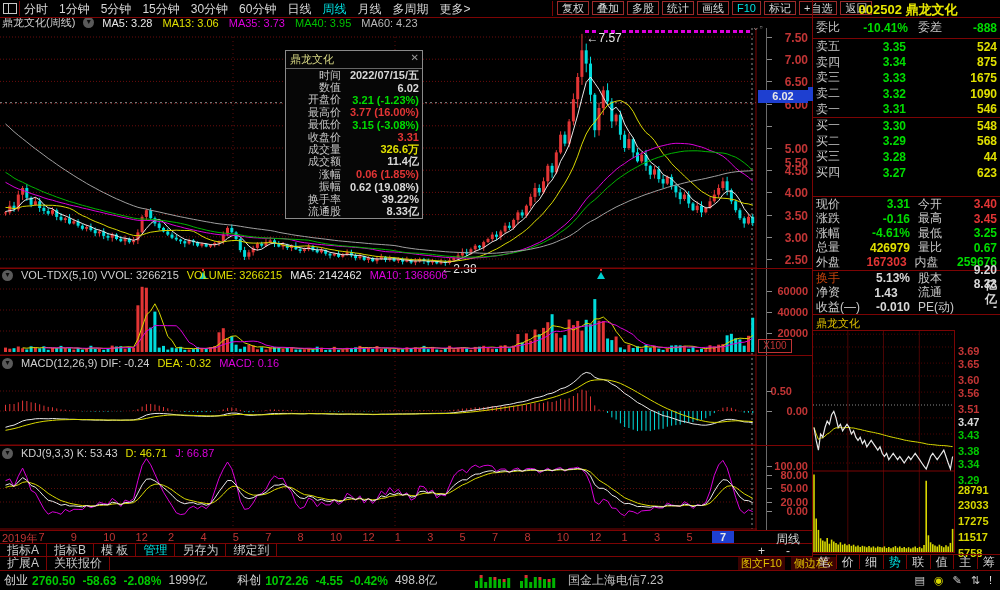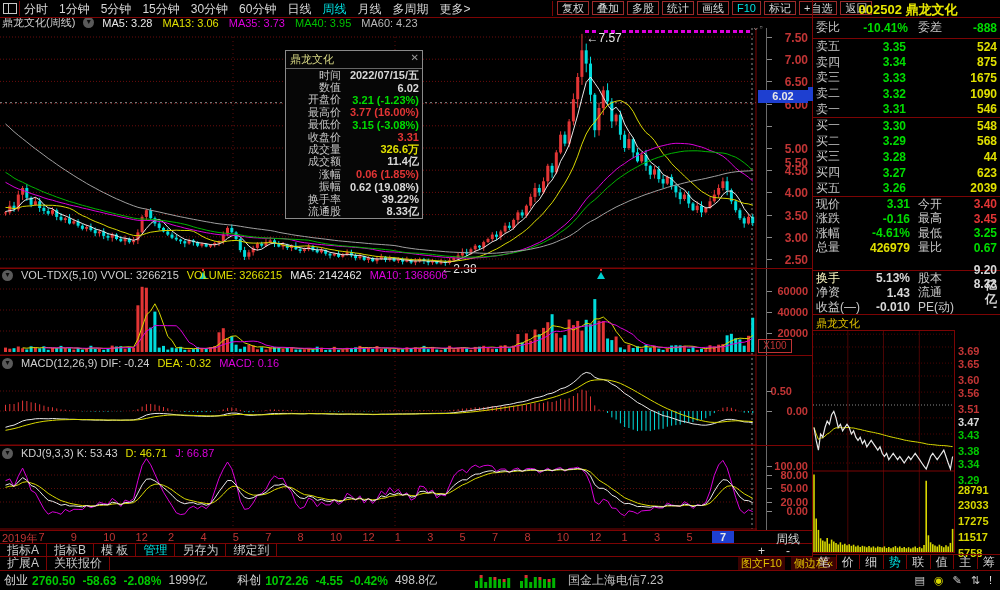--- a/index.html
+++ b/index.html
@@ -1109,25 +1109,20 @@
         <div class="rrow" style="height: 15.6px;">
           <span style="width: 38px; color: rgb(200, 200, 200);">买三</span>
           <span style="width: 52px; text-align: right; color: rgb(0, 220, 0); font-weight: bold;">3.28</span>
           <span style="flex: 1 1 0%; text-align: right; color: rgb(224, 224, 0); font-weight: bold;">44</span>
         </div>
         <div class="rrow" style="height: 15.6px;">
           <span style="width: 38px; color: rgb(200, 200, 200);">买四</span>
           <span style="width: 52px; text-align: right; color: rgb(0, 220, 0); font-weight: bold;">3.27</span>
           <span style="flex: 1 1 0%; text-align: right; color: rgb(224, 224, 0); font-weight: bold;">623</span>
         </div>
-        <div class="rrow" style="height: 15.6px;">
-          <span style="width: 38px; color: rgb(200, 200, 200);">买五</span>
-          <span style="width: 52px; text-align: right; color: rgb(0, 220, 0); font-weight: bold;">3.26</span>
-          <span style="flex: 1 1 0%; text-align: right; color: rgb(224, 224, 0); font-weight: bold;">2039</span>
-        </div>
       </div>
     <div class="hline" style="left:0;top:179px;width:187px;"></div>
     <div id="stats1" class="abs" style="left:0;top:180px;width:187px;">
         <div class="rrow" style="height: 14.5px;">
           <span style="width: 46px; color: rgb(200, 200, 200); white-space: nowrap;">现价</span>
           <span style="width: 48px; text-align: right; font-weight: bold; color: rgb(0, 220, 0);">3.31</span>
           <span style="width: 44px; margin-left: 8px; color: rgb(200, 200, 200); white-space: nowrap;">今开</span>
           <span style="flex: 1 1 0%; text-align: right; font-weight: bold; color: rgb(226, 53, 53);">3.40</span>
         </div>
         <div class="rrow" style="height: 14.5px;">
@@ -1141,32 +1136,38 @@
           <span style="width: 48px; text-align: right; font-weight: bold; color: rgb(0, 220, 0);">-4.61%</span>
           <span style="width: 44px; margin-left: 8px; color: rgb(200, 200, 200); white-space: nowrap;">最低</span>
           <span style="flex: 1 1 0%; text-align: right; font-weight: bold; color: rgb(0, 220, 0);">3.25</span>
         </div>
         <div class="rrow" style="height: 14.5px;">
           <span style="width: 46px; color: rgb(200, 200, 200); white-space: nowrap;">总量</span>
           <span style="width: 48px; text-align: right; font-weight: bold; color: rgb(224, 224, 0);">426979</span>
           <span style="width: 44px; margin-left: 8px; color: rgb(200, 200, 200); white-space: nowrap;">量比</span>
           <span style="flex: 1 1 0%; text-align: right; font-weight: bold; color: rgb(0, 220, 0);">0.67</span>
         </div>
+        <div class="rrow" style="height: 14.5px;">
+          <span style="width: 46px; color: rgb(200, 200, 200); white-space: nowrap;">外盘</span>
+          <span style="width: 48px; text-align: right; font-weight: bold; color: rgb(226, 53, 53);">167303</span>
+          <span style="width: 44px; margin-left: 8px; color: rgb(200, 200, 200); white-space: nowrap;">内盘</span>
+          <span style="flex: 1 1 0%; text-align: right; font-weight: bold; color: rgb(0, 220, 0);">259676</span>
+        </div>
       </div>
     <div class="hline" style="left:0;top:253px;width:187px;"></div>
     <div id="stats2" class="abs" style="left:0;top:254px;width:187px;">
         <div class="rrow" style="height: 14.5px;">
-          <span style="width: 46px; color: #fef9c3; white-space: nowrap;">换手</span>
+          <span style="width: 46px; color: #c2410c; white-space: nowrap;">换手</span>
           <span style="width: 48px; text-align: right; font-weight: bold; color: rgb(216, 216, 216);">5.13%</span>
           <span style="width: 44px; margin-left: 8px; color: rgb(200, 200, 200); white-space: nowrap;">股本</span>
           <span style="flex: 1 1 0%; text-align: right; font-weight: bold; color: rgb(216, 216, 216);">9.20亿</span>
         </div>
         <div class="rrow" style="height: 14.5px;">
           <span style="width: 46px; color: rgb(200, 200, 200); white-space: nowrap;">净资</span>
-          <span style="width: 48px; text-align: right; font-weight: bold; color: rgb(216, 216, 216);">1.43</span>
+          <span style="width: 48px; text-align: center; font-weight: bold; color: rgb(216, 216, 216);">1.43</span>
           <span style="width: 44px; margin-left: 8px; color: rgb(200, 200, 200); white-space: nowrap;">流通</span>
           <span style="flex: 1 1 0%; text-align: right; font-weight: bold; color: rgb(216, 216, 216);">8.33亿</span>
         </div>
         <div class="rrow" style="height: 14.5px;">
           <span style="width: 46px; color: rgb(200, 200, 200); white-space: nowrap;">收益(—)</span>
           <span style="width: 48px; text-align: right; font-weight: bold; color: rgb(216, 216, 216);">-0.010</span>
           <span style="width: 44px; margin-left: 8px; color: rgb(200, 200, 200); white-space: nowrap;">PE(动)</span>
           <span style="flex: 1 1 0%; text-align: right; font-weight: bold; color: rgb(216, 216, 216);">-</span>
         </div>
       </div>

